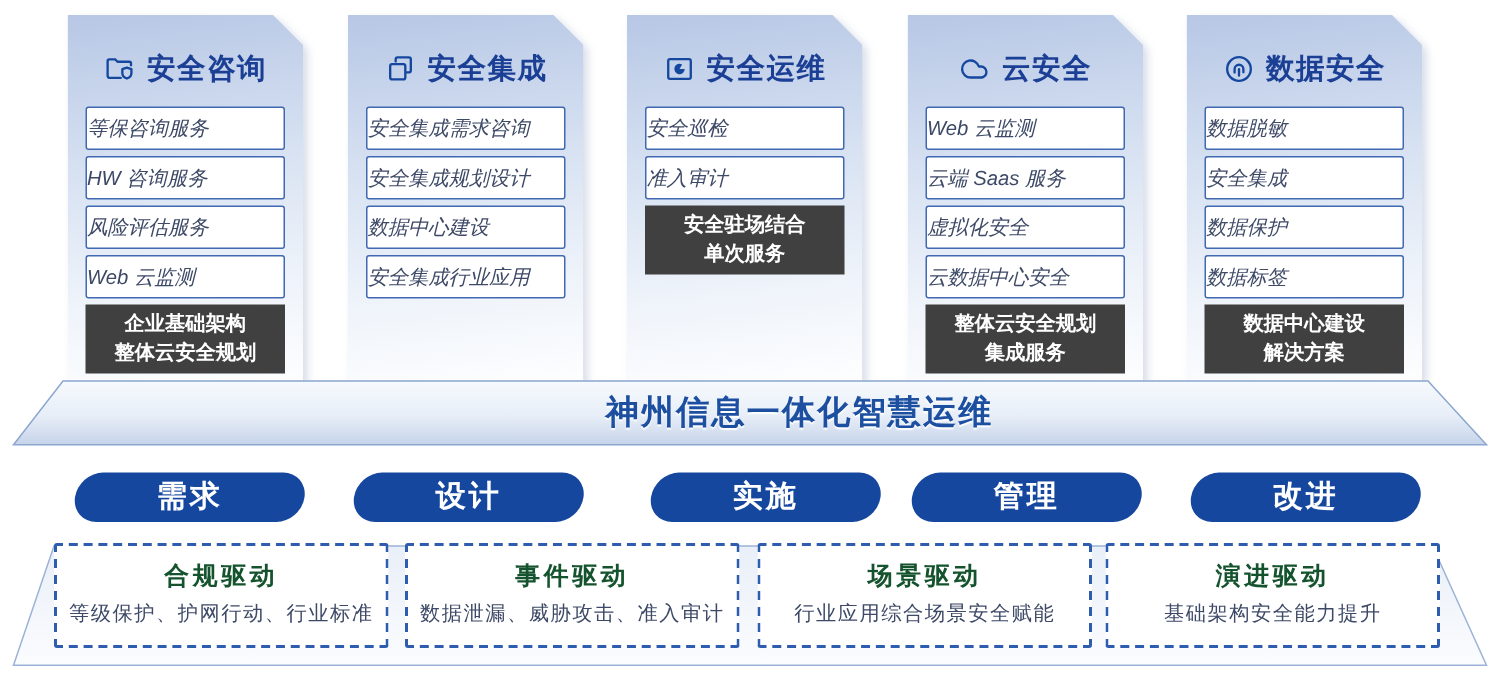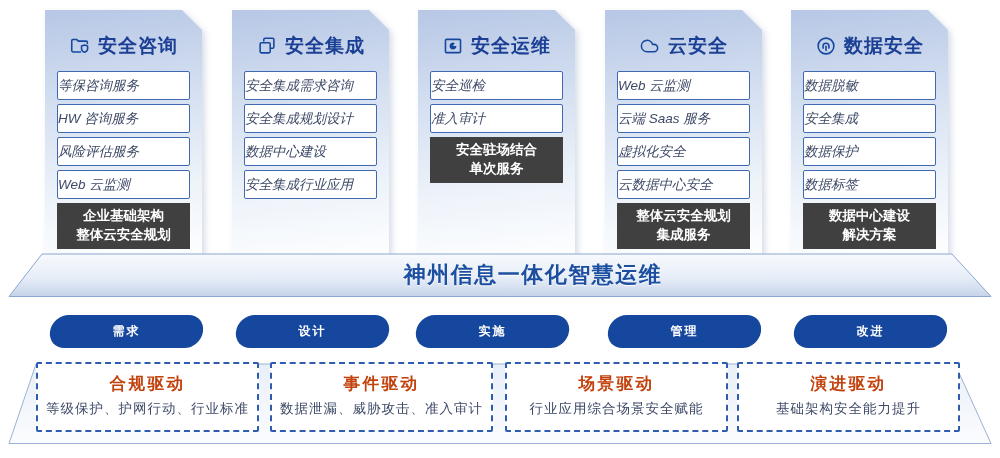--- a/index.html
+++ b/index.html
@@ -29,27 +29,27 @@
   .banner-svg{position:absolute;top:253px;left:0;}
   .banner-title{position:absolute;top:253px;left:0;width:1000px;height:44px;
                 line-height:44px;text-align:center;font-size:22px;font-weight:bold;
                 color:#1d4fa1;letter-spacing:1.5px;text-shadow:0 1px 1px #fff;padding-left:33px;}
 
   
   .pill{position:absolute;top:315px;width:153px;height:33px;}
   .pill-bg{position:absolute;inset:0;background:#15479e;border-radius:16.5px;
            transform:skewX(-8deg);}
   .pill-label{position:relative;text-align:center;line-height:33px;color:#fff;
-              font-weight:bold;font-size:12px;letter-spacing:2px;}
+              font-weight:bold;font-size:20px;letter-spacing:2px;}
 
   
   .platform-svg{position:absolute;top:363px;left:0;}
   .driver{position:absolute;top:362px;width:219px;height:66px;background:#fff;
           border:2px dashed #2e5cae;border-radius:2px;text-align:center;}
-  .driver-title{margin-top:9px;font-size:16.5px;font-weight:bold;color:#c2410c;
+  .driver-title{margin-top:9px;font-size:16.5px;font-weight:bold;color:#14532d;
                 letter-spacing:2.5px;}
   .driver-desc{margin-top:5px;font-size:13.5px;color:#3d4966;letter-spacing:1px;
                white-space:nowrap;}
 </style>
 </head>
 <body>
 
 <div class="stage">
 
   <div class="panel" style="left:45px">
@@ -184,21 +184,21 @@
   <div class="banner-title">神州信息一体化智慧运维</div>
 
   <div class="pill" style="left:50px">
     <div class="pill-bg"></div>
     <div class="pill-label">需求</div>
   </div>
   <div class="pill" style="left:236px">
     <div class="pill-bg"></div>
     <div class="pill-label">设计</div>
   </div>
-  <div class="pill" style="left:416px">
+  <div class="pill" style="left:434px">
     <div class="pill-bg"></div>
     <div class="pill-label">实施</div>
   </div>
   <div class="pill" style="left:608px">
     <div class="pill-bg"></div>
     <div class="pill-label">管理</div>
   </div>
   <div class="pill" style="left:794px">
     <div class="pill-bg"></div>
     <div class="pill-label">改进</div>

